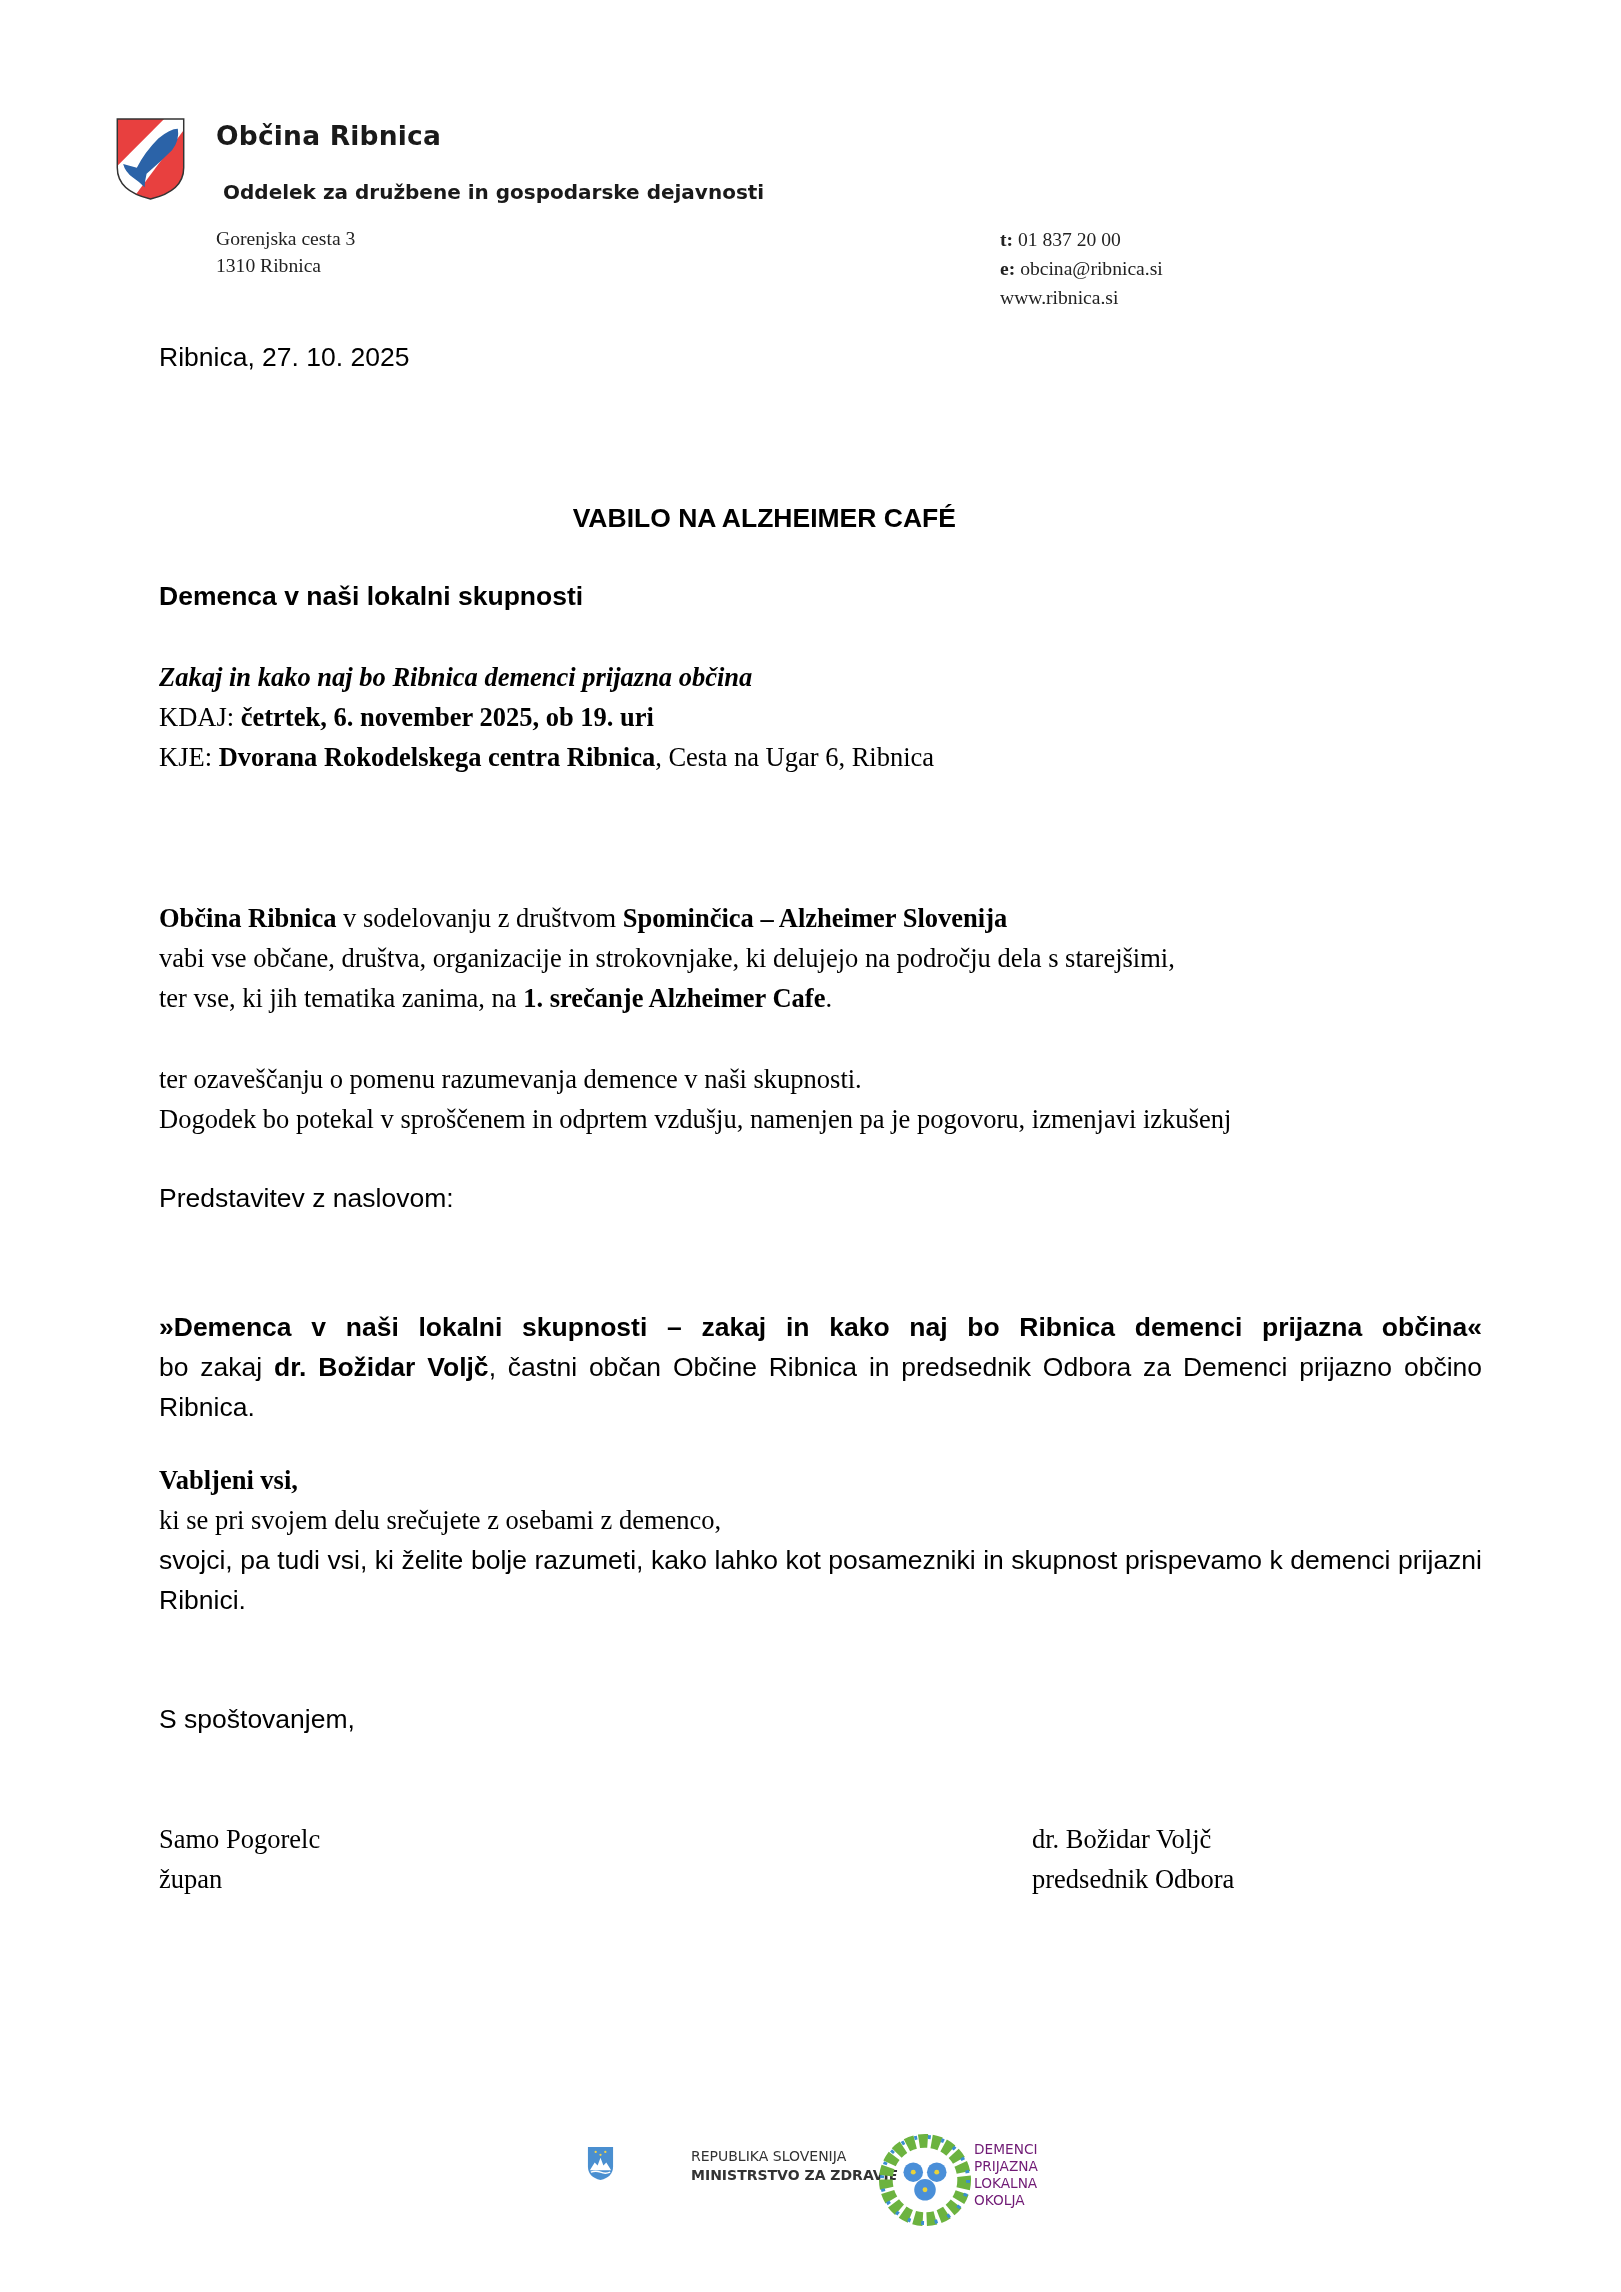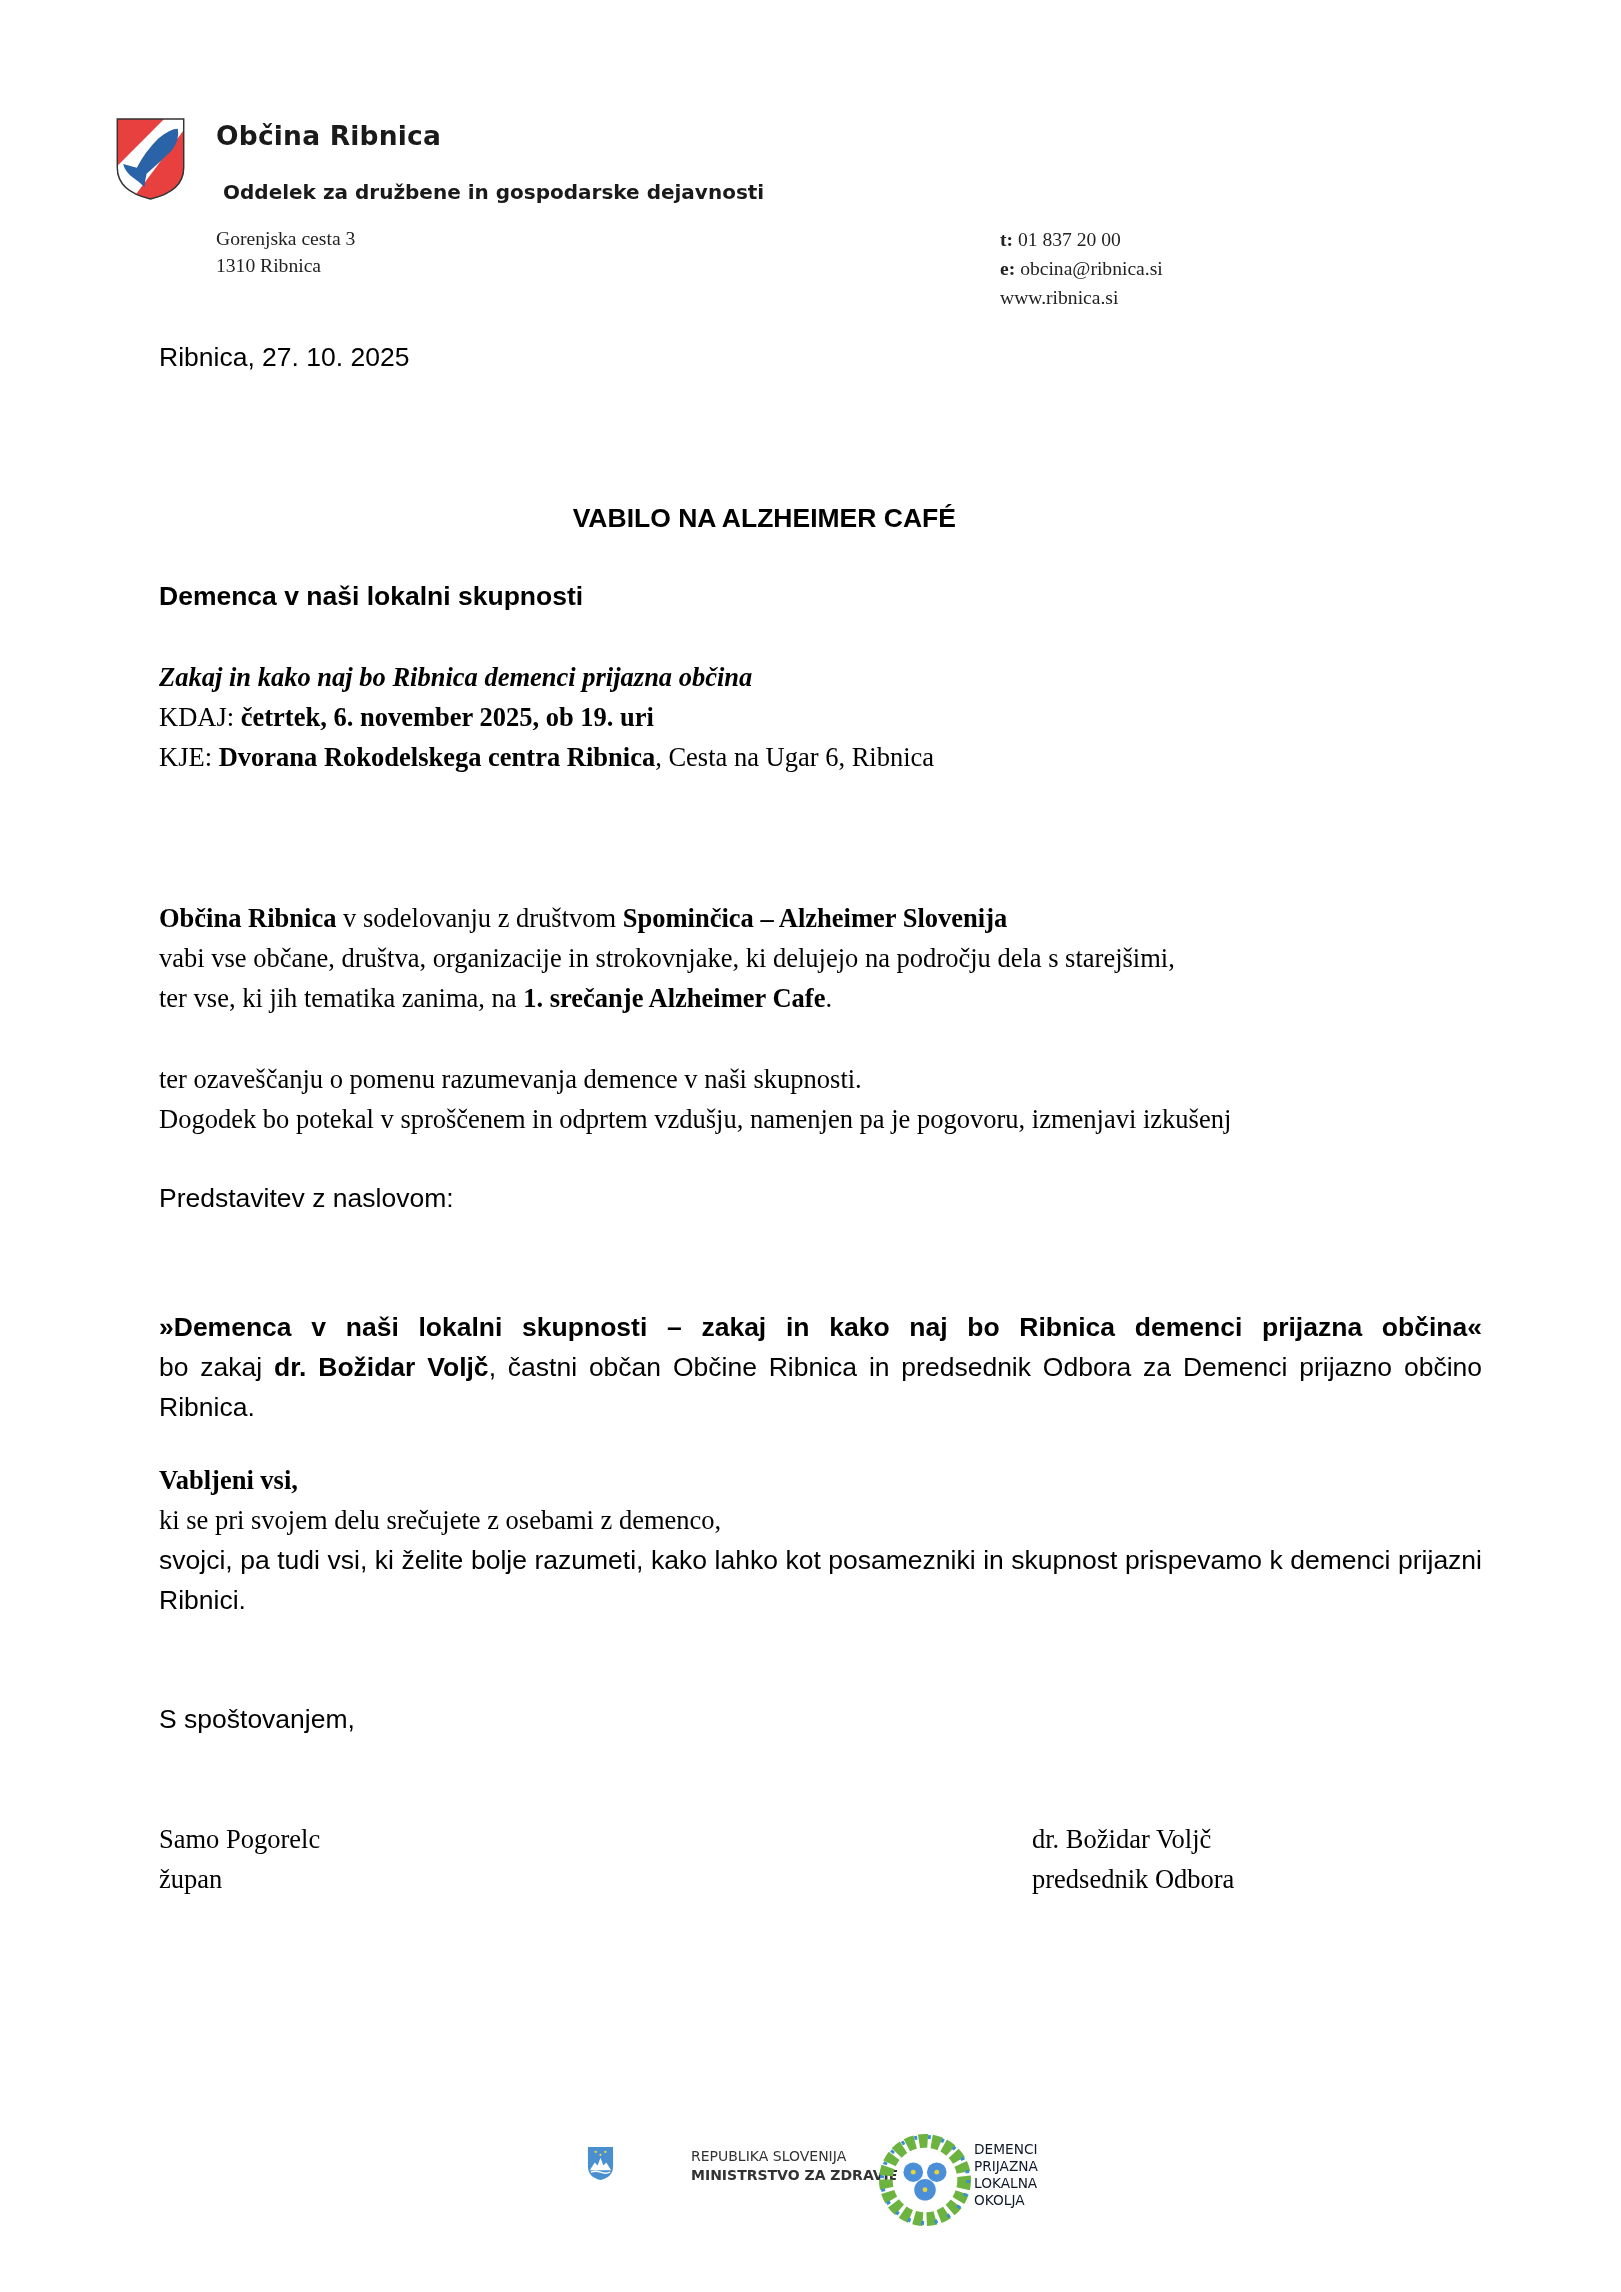--- a/index.html
+++ b/index.html
@@ -34,21 +34,21 @@
     .sig-right { left: 1032px; top: 1819px; }
     .justify-line { display: block; text-align: justify; text-align-last: justify; }
     .line { display: block; font-family: Liberation Serif, serif; }
 
     
     .min-crest { left: 586px; top: 2145px; width: 29px; height: 37px; }
     .min-text { left: 647px; top: 2147px; font-family: "DejaVu Sans", sans-serif; color: #333; margin-left: 44px; }
     .min-text .l1 { font-size: 14px; display: block; line-height: 18.6px; }
     .min-text .l2 { font-size: 14px; font-weight: bold; display: block; line-height: 18.6px; }
     .dpo-logo { left: 878px; top: 2133px; width: 94px; height: 94px; }
-    .dpo-text { left: 974px; top: 2141px; font-family: "DejaVu Sans", sans-serif; font-size: 13.7px; line-height: 17px; color: #0f172a; }
+    .dpo-text { left: 974px; top: 2141px; font-family: "DejaVu Sans", sans-serif; font-size: 13.7px; line-height: 17px; color: #701a75; }
     .dpo-text span { display: block; }
   </style>
 </head>
 <body>
 
 <svg class="abs crest" viewBox="0 0 72 86">
   <defs>
     <clipPath id="shield">
         <path d="M2 2 H70 V52 Q70 76 36 84 Q2 76 2 52 Z"></path>
       </clipPath>

